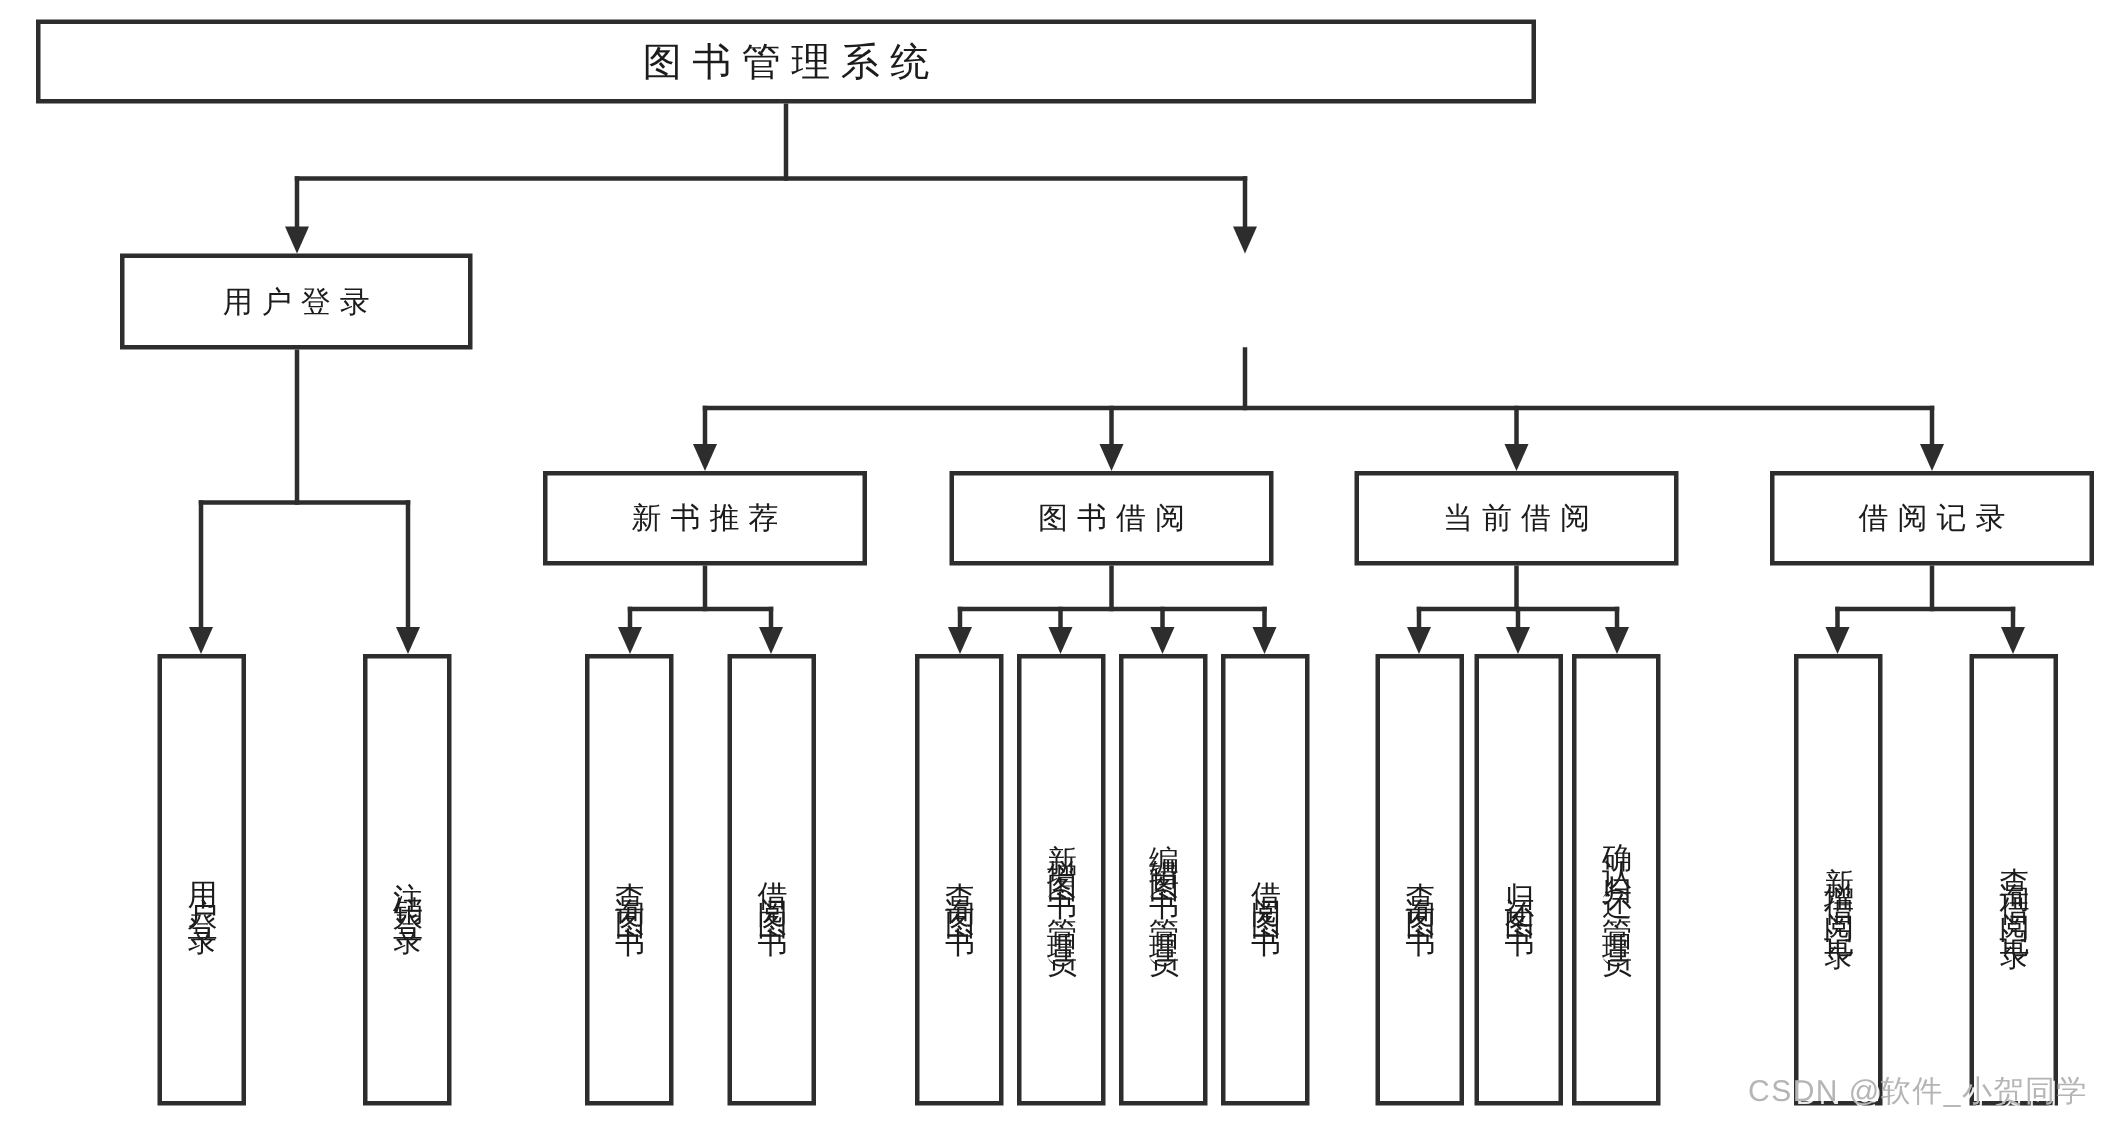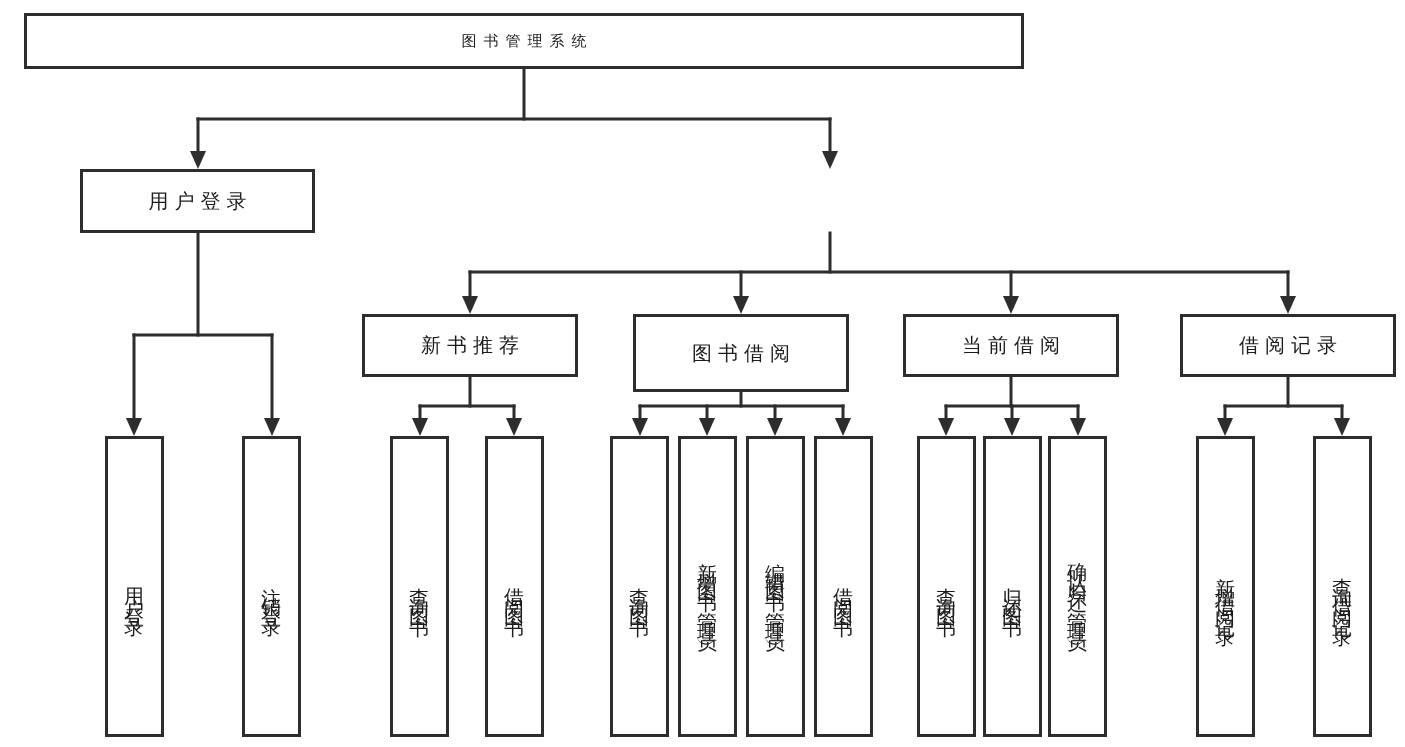--- a/index.html
+++ b/index.html
@@ -43,21 +43,21 @@
     justify-content: center;
     z-index: 2;
     color: var(--text);
   }
   .node span {
     font-size: 20px;
     letter-spacing: 6px;
     margin-right: -6px; 
     white-space: nowrap;
   }
-  .node.root span { font-size: 15px; letter-spacing: 7px; margin-right: -7px; }
+  .node.root span { font-size: 26px; letter-spacing: 7px; margin-right: -7px; }
 
   .leaf {
     position: absolute;
     top: 436px;
     width: 59px;
     height: 301px;
     background: #fff;
     border: 3px solid var(--line);
     display: flex;
     align-items: center;
@@ -159,21 +159,21 @@
     <span>图书管理系统</span>
   </div>
 
   <div class="node" style="left:80px; top:169px; width:235px; height:64px;">
     <span>用户登录</span>
   </div>
 
   <div class="node" style="left:362px; top:314px; width:216px; height:63px;">
     <span>新书推荐</span>
   </div>
-  <div class="node" style="left:633px; top:314px; width:216px; height:78px;font-family:Liberation Serif, serif;">
+  <div class="node" style="left:633px; top:314px; width:216px; height:63px;font-family:Liberation Serif, serif;">
     <span>图书借阅</span>
   </div>
   <div class="node" style="left:1180px; top:314px; width:216px; height:63px;">
     <span>借阅记录</span>
   </div>
   <div class="node" style="left:903px; top:314px; width:216px; height:63px;">
     <span>当前借阅</span>
   </div>
 
   <div class="leaf" style="left:105px;">
@@ -213,14 +213,15 @@
     <span>确认归还（管理员）</span>
   </div>
 
   <div class="leaf" style="left:1196px;">
     <span>新增借阅记录</span>
   </div>
   <div class="leaf" style="left:1313px;">
     <span>查询借阅记录</span>
   </div>
 
+  <div class="watermark">CSDN @软件_小贺同学</div>
 
 </div>
 
 </body></html>

